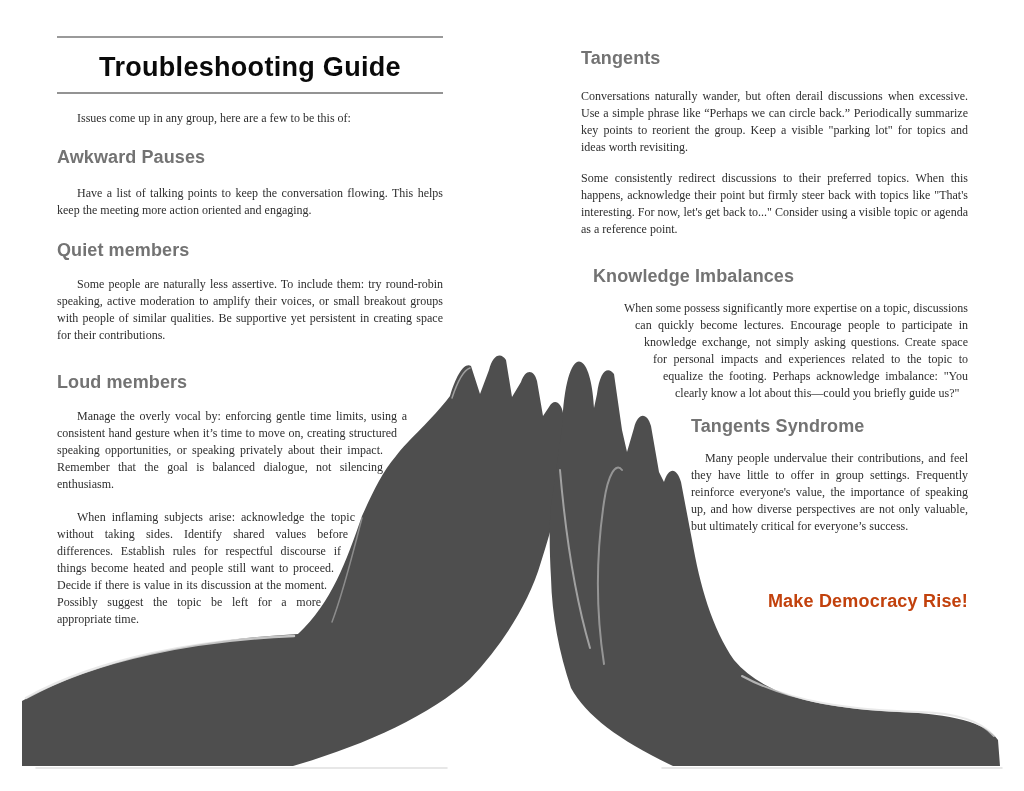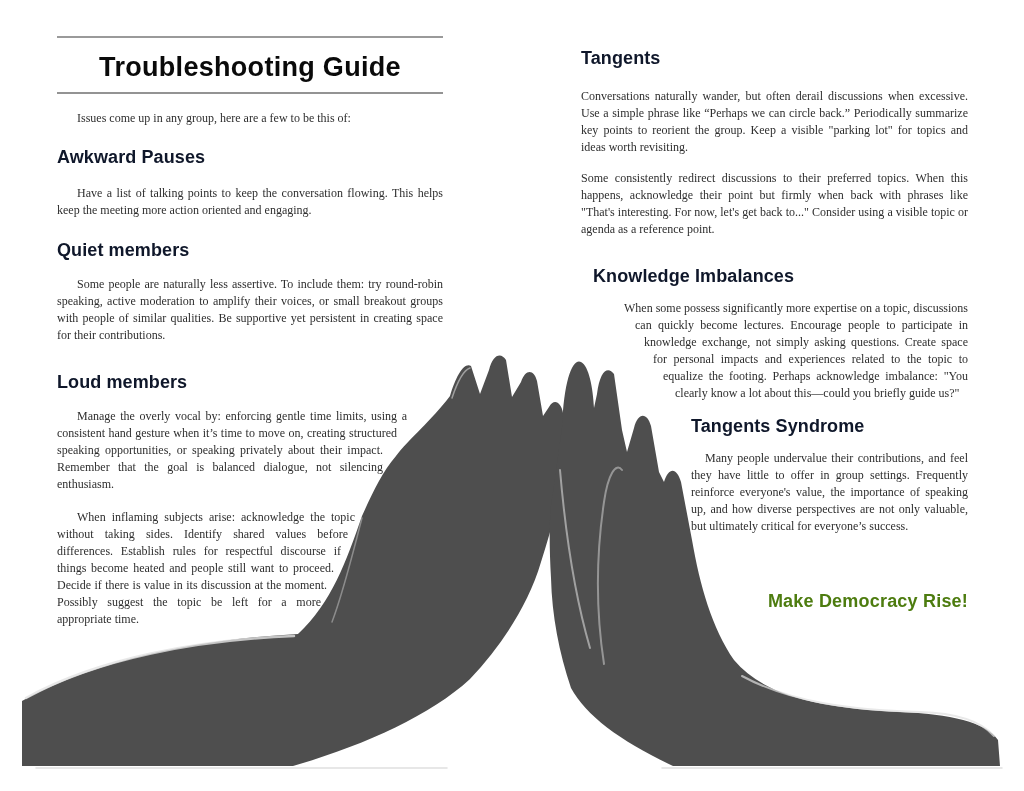--- a/index.html
+++ b/index.html
@@ -7,29 +7,29 @@
         font-family:"Liberation Serif",serif;color:#2e2e2e;}
   svg.art{position:absolute;left:0;top:0;z-index:0;}
   .col{position:absolute;z-index:2;}
   .col-left{left:57px;top:30px;width:386px;}
   .col-right{left:581px;top:48px;width:387px;}
   .masthead{border-top:2px solid #9a9a9a;border-bottom:2px solid #939393;
             margin-top:6px;padding:12px 0 8px;}
   h1.title{margin:0;text-align:center;font-family:"Liberation Sans",sans-serif;
            font-weight:700;font-size:27px;line-height:34px;color:#0a0a0a;letter-spacing:.3px;}
   .h{font-family:"Liberation Sans",sans-serif;font-weight:700;font-size:18px;
-     line-height:20px;color:#0f172a;margin:28px 0 0;letter-spacing:.1px;}
+     line-height:20px;color:#737373;margin:28px 0 0;letter-spacing:.1px;}
   .p{font-size:12px;line-height:17px;margin:14px 0 0;text-align:justify;}
   .indent{text-indent:20px;margin-top:16px;}
   .intro{margin-top:16px;}
   .stairs{height:0;}
   .fr{float:right;clear:right;display:block;}
   .fl{float:left;clear:left;display:block;}
   .slogan{font-family:"Liberation Sans",sans-serif;font-weight:700;font-size:18px;
-          line-height:20px;color:#4d7c0f;text-align:right;margin:56px 0 0;letter-spacing:.2px;}
+          line-height:20px;color:#c2410c;text-align:right;margin:56px 0 0;letter-spacing:.2px;}
 </style>
 </head>
 <body>
 
 <div class="page">
 
   <svg class="art" width="1024" height="791" viewBox="0 0 1024 791">
 
     <path fill="#4e4e4e" d="
       M 22 701
@@ -119,21 +119,21 @@
     <div class="h">Loud members</div>
     <p class="p indent">Manage the overly vocal by: enforcing gentle time limits, using a consistent hand gesture when it’s time to move on, creating structured speaking opportunities, or speaking privately about their impact. Remember that the goal is balanced dialogue, not silencing enthusiasm.</p>
 
     <p class="p indent">When inflaming subjects arise: acknowledge the topic without taking sides. Identify shared values before differences. Establish rules for respectful discourse if things become heated and people still want to proceed. Decide if there is value in its discussion at the moment. Possibly suggest the topic be left for a more appropriate time.</p>
   </div>
 
   <div class="col col-right">
     <div class="h" style="margin-top:0">Tangents</div>
     <p class="p" style="margin-top:20px">Conversations naturally wander, but often derail discussions when excessive. Use a simple phrase like “Perhaps we can circle back.” Periodically summarize key points to reorient the group. Keep a visible "parking lot" for topics and ideas worth revisiting.</p>
 
-    <p class="p">Some consistently redirect discussions to their preferred topics. When this happens, acknowledge their point but firmly when back with phrases like "That's interesting. For now, let's get back to..." Consider using a visible topic or agenda as a reference point.</p>
+    <p class="p">Some consistently redirect discussions to their preferred topics. When this happens, acknowledge their point but firmly steer back with topics like "That's interesting. For now, let's get back to..." Consider using a visible topic or agenda as a reference point.</p>
 
     <div class="stairs">
       <i class="fl" style="width:1px;height:34px"></i>
       <i class="fl" style="width:12px;height:17px"></i>
       <i class="fl" style="width:27px;height:17px"></i>
       <i class="fl" style="width:43px;height:17px"></i>
       <i class="fl" style="width:54px;height:17px"></i>
       <i class="fl" style="width:63px;height:17px"></i>
       <i class="fl" style="width:72px;height:17px"></i>
       <i class="fl" style="width:82px;height:17px"></i>

